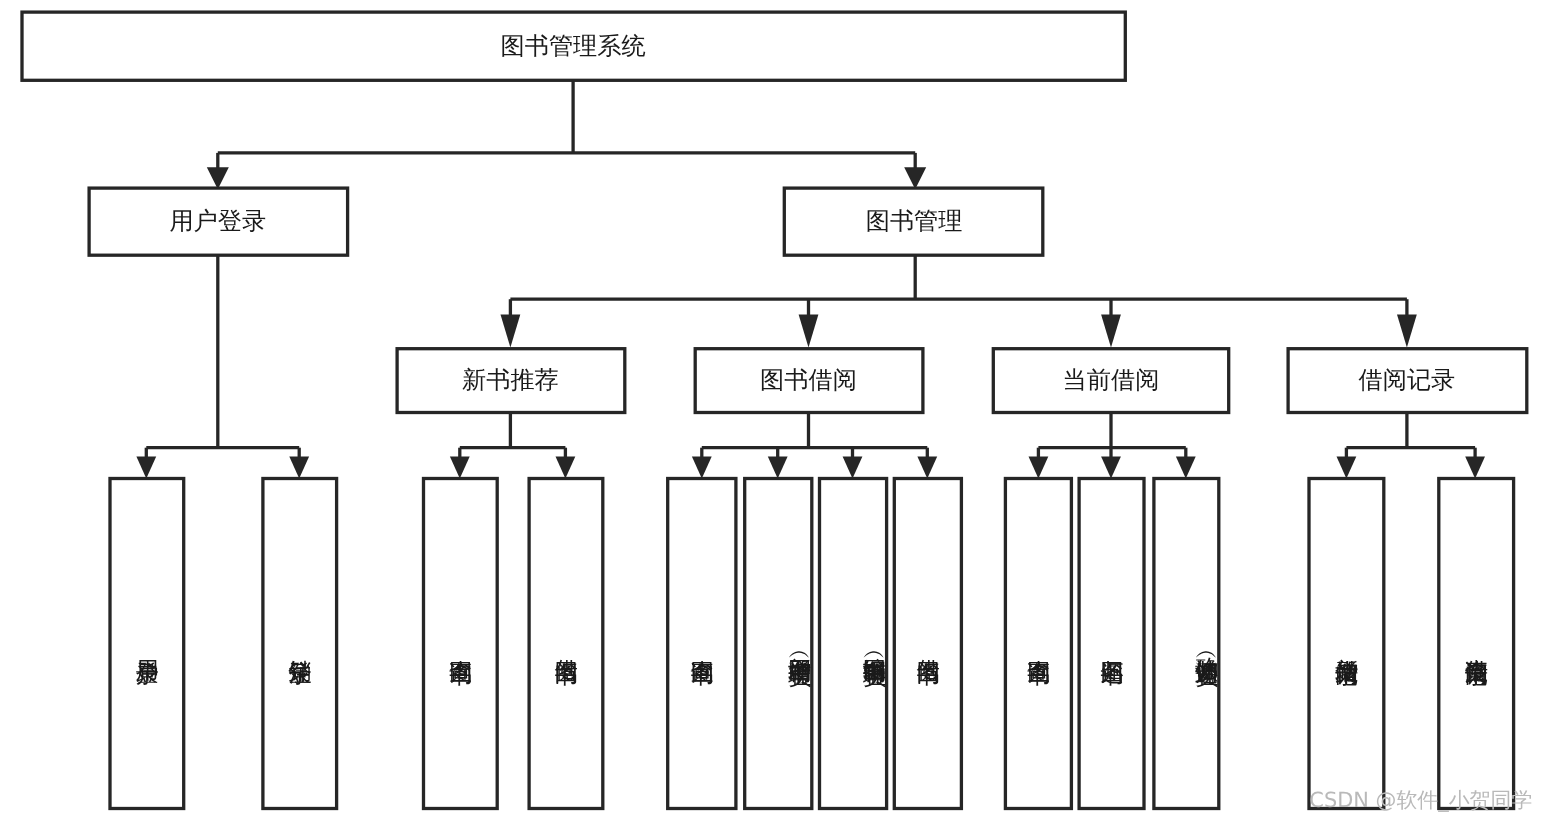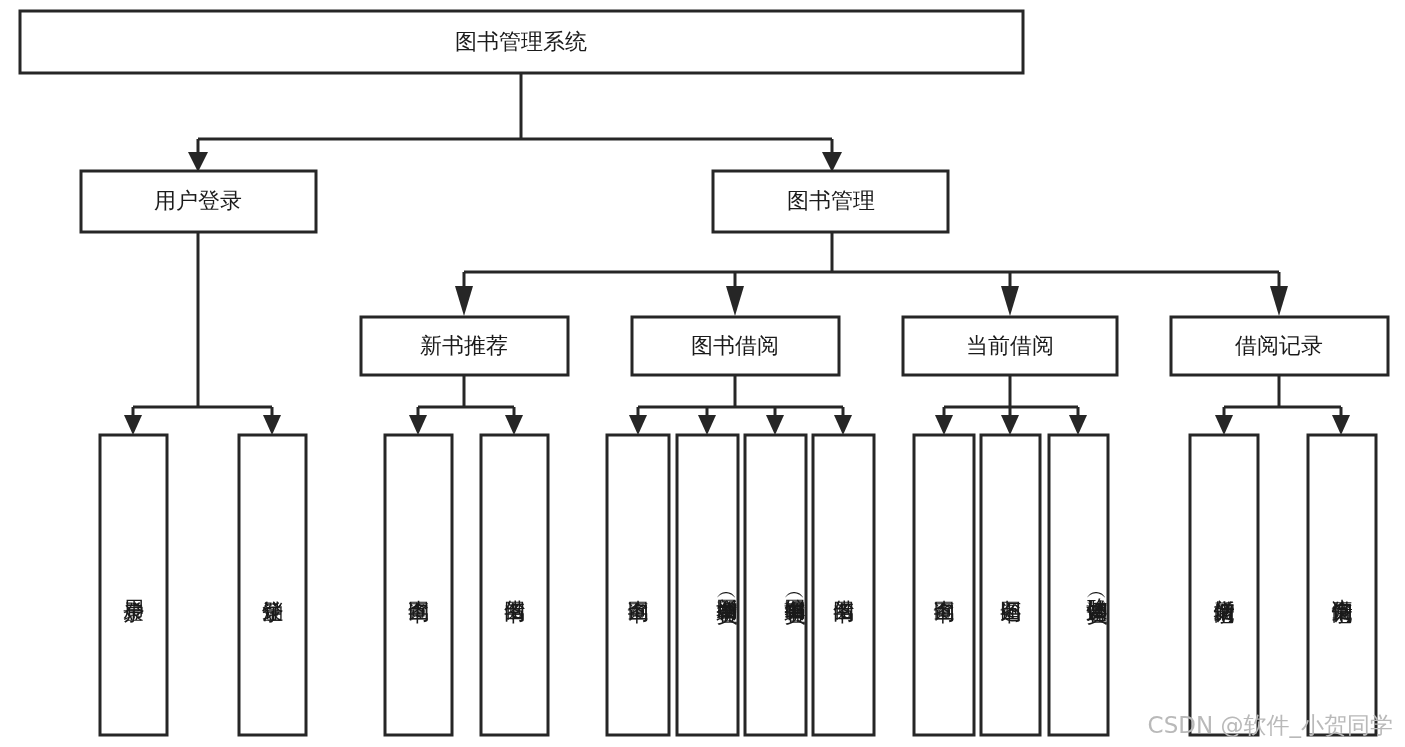--- a/index.html
+++ b/index.html
@@ -62,21 +62,21 @@
     justify-content: center;
     text-align: center;
     white-space: pre;
     pointer-events: none;
   }
   .watermark {
     position: absolute;
     right: 12px;
     bottom: 6px;
     font-family: "DejaVu Sans", "Liberation Sans", sans-serif;
-    font-size: 23px;
+    font-size: 19px;
     color: #b9b9b9;
     white-space: nowrap;
     user-select: none;
   }
 </style>
 </head>
 <body>
 
 <div id="diagram-root">
 

